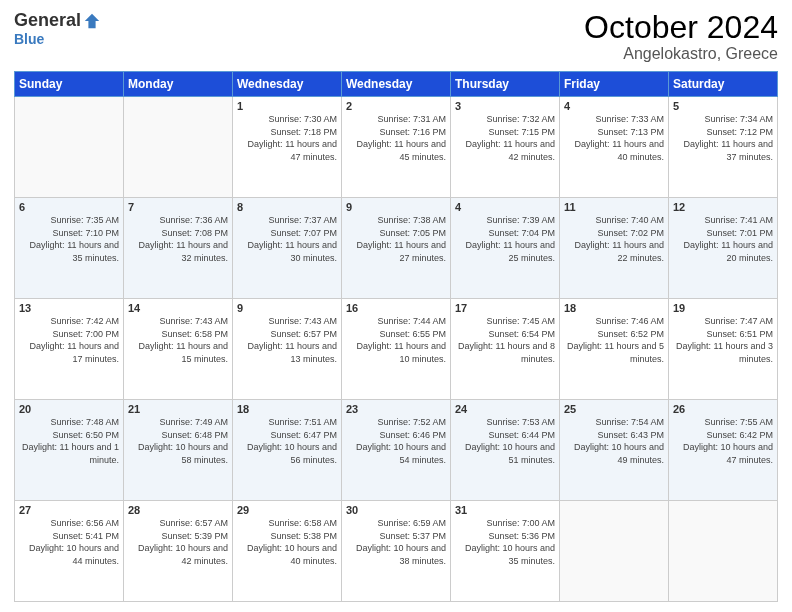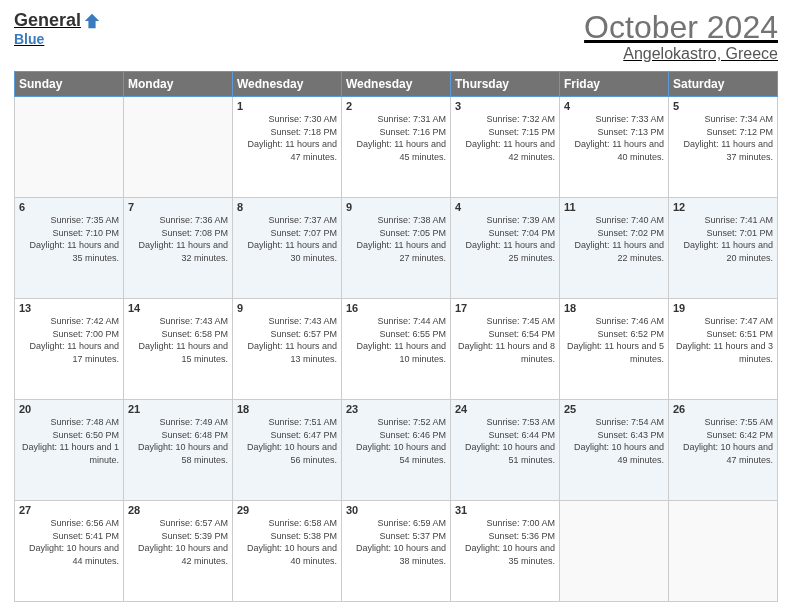--- a/index.html
+++ b/index.html
@@ -15,21 +15,20 @@
       height: 612px;
       padding: 10px 14px;
       display: flex;
       flex-direction: column;
     }
     .header {
       display: flex;
       justify-content: space-between;
       align-items: flex-start;
       margin-bottom: 8px;
-      text-decoration: underline;
     }
     .logo {
       display: flex;
       flex-direction: column;
       align-items: flex-start;
     }
     .logo-text {
       display: flex;
       align-items: center;
     }
@@ -47,35 +46,35 @@
       width: 18px;
       height: 18px;
       margin-left: 2px;
     }
     .title-block {
       text-align: right;
     }
     .month-title {
       font-size: 32px;
       font-weight: 300;
-      color: #737373;
+      color: #000000;
       line-height: 1.1;
     }
     .location {
       font-size: 16px;
       color: #555;
     }
     .calendar {
       flex: 1;
       border-collapse: collapse;
       width: 100%;
       table-layout: fixed;
     }
     .calendar th {
-      background-color: #737373;
+      background-color: #1d4ed8;
       color: #fff;
       font-size: 12px;
       font-weight: bold;
       padding: 5px 4px;
       text-align: left;
       border: 1px solid #5a9ad5;
     }
     .calendar td {
       border: 1px solid #ccc;
       vertical-align: top;

